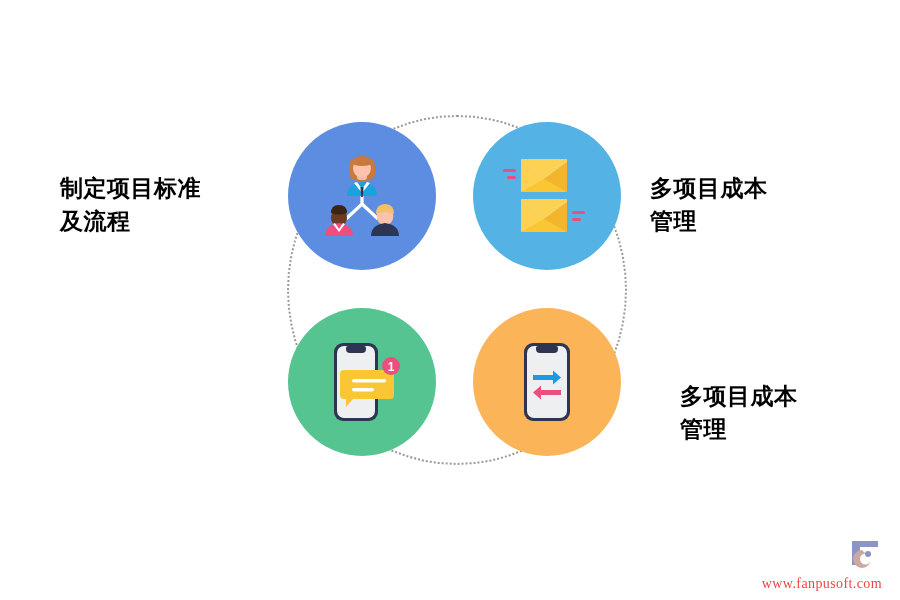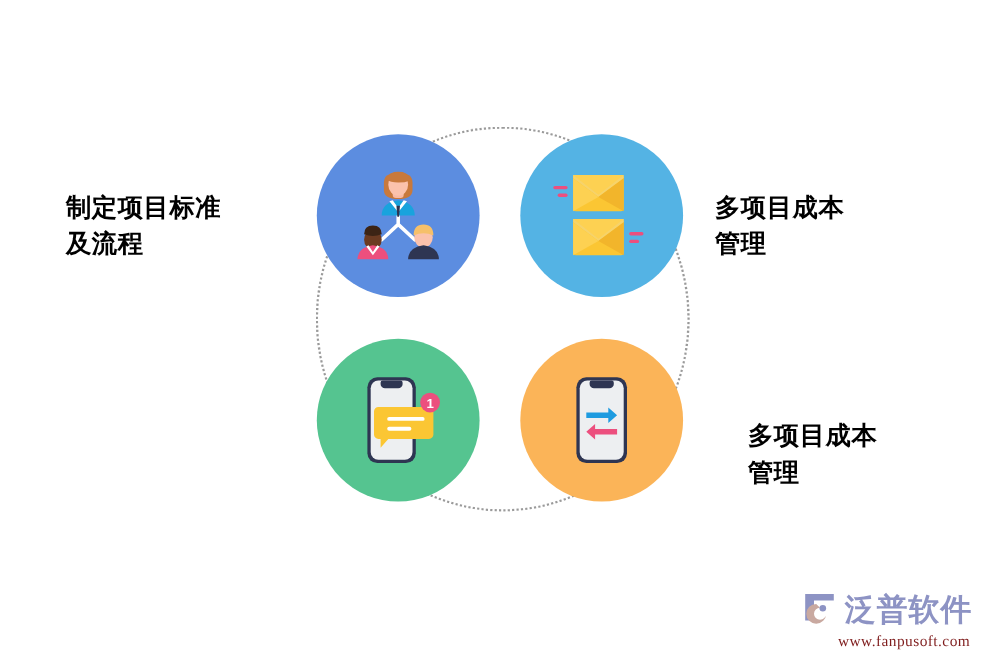--- a/index.html
+++ b/index.html
@@ -83,21 +83,21 @@
     gap: 4px;
   }
   .wm-text {
     color: #8d93c4;
     font-size: 28px;
     font-weight: bold;
     letter-spacing: 1px;
     line-height: 1;
   }
   .wm-url {
-    color: #7f1d1d;
+    color: #ef4444;
     font-size: 14px;
     letter-spacing: 0.4px;
     margin-top: 3px;
     margin-right: 2px;
     font-family: "Liberation Serif", "DejaVu Serif", serif;
     text-align: center;
   }
 </style>
 </head>
 <body>
@@ -198,18 +198,17 @@
 
   <div class="watermark">
     <div class="wm-row">
       <span>
         <svg width="36" height="32" viewBox="0 0 36 32">
           <path d="M4 4 L30 4 L30 10 L12 10 L12 28 L4 28 Z" fill="#8d93c4"></path>
           <path d="M14 13 a9 9 0 1 0 9 9 a5.5 5.5 0 1 1 -5.5 -5.5 z" fill="#c9a9a0"></path>
           <circle cx="20" cy="17" r="3" fill="#8d93c4"></circle>
         </svg>
       </span>
-      <span class="wm-text">泛普软件</span>
     </div>
     <div class="wm-url">www.fanpusoft.com</div>
   </div>
 
 </div>
 
 </body></html>

